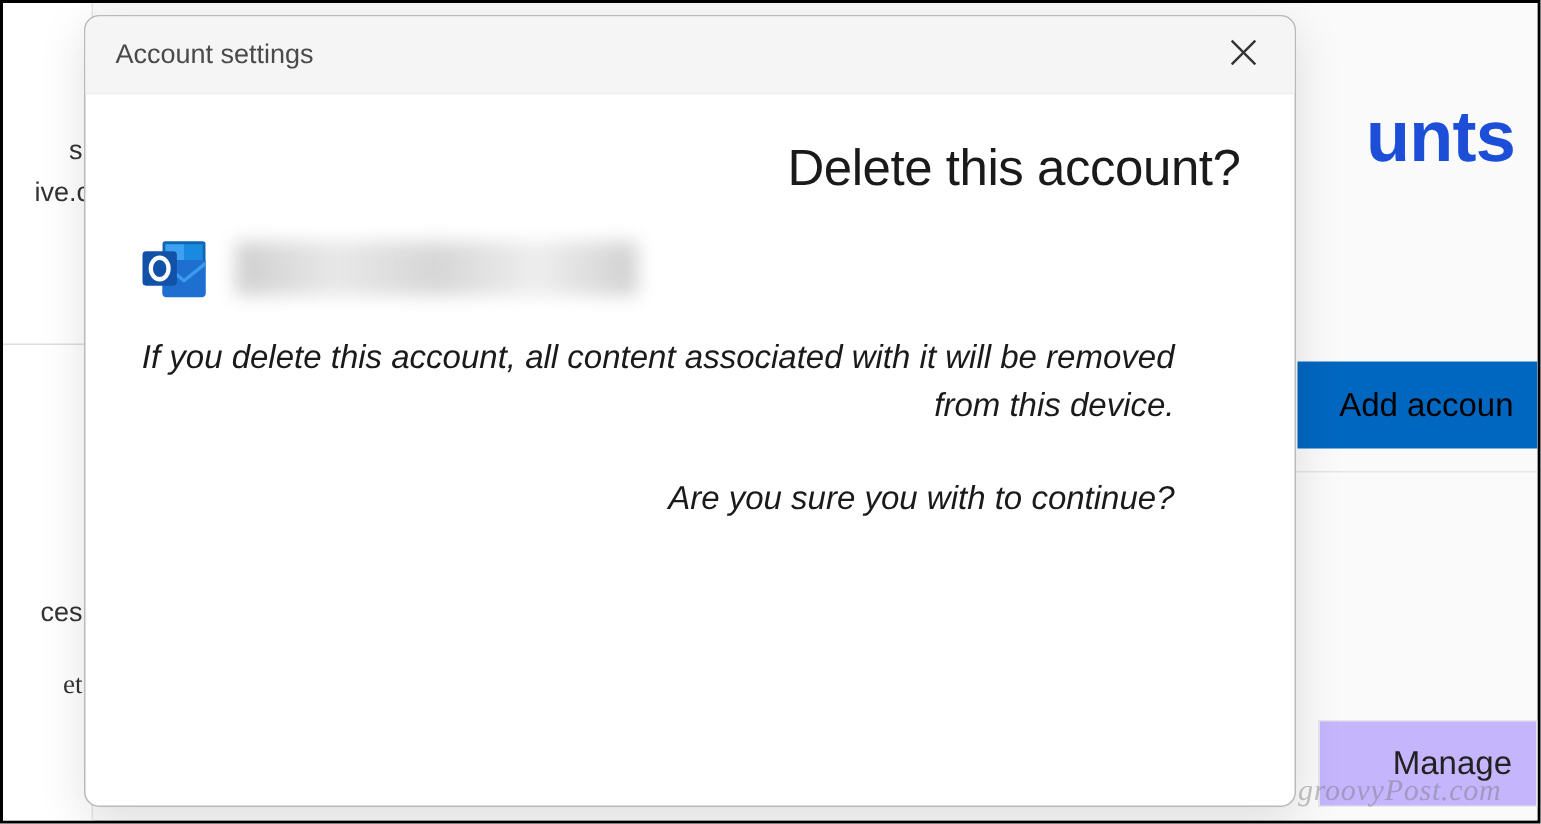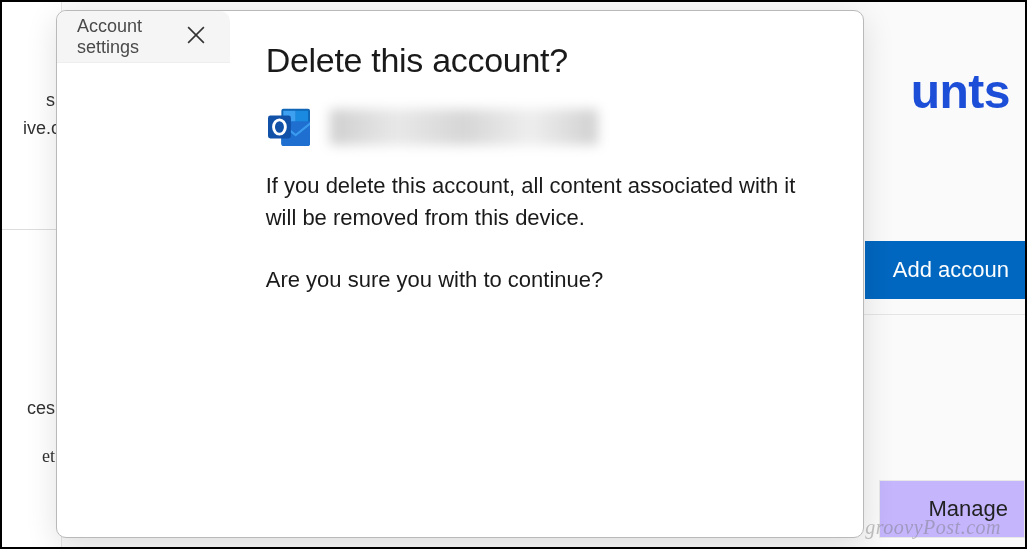--- a/index.html
+++ b/index.html
@@ -52,21 +52,21 @@
       font-size: 48px;
       font-weight: 600;
       color: #1d4ed8;
       letter-spacing: -0.5px;
     }
     .bg-add-button {
       position: absolute;
       right: 0;
       top: 239px;
       background: #0067c0;
-      color: #ffffff;
+      color: #000000;
       font-size: 22px;
       padding: 16px 16px 16px 28px;
       border: none;
       cursor: pointer;
       font-family: inherit;
     }
     .bg-manage-button {
       position: absolute;
       right: 0;
       top: 478px;
@@ -90,21 +90,21 @@
       position: absolute;
       left: 54px;
       top: 8px;
       width: 808px;
       height: 528px;
       background: #fff;
       border: 1px solid #b9b9b9;
       border-radius: 10px;
       box-shadow: 0 8px 32px rgba(0,0,0,0.12);
       display: flex;
-      flex-direction: row;
+      flex-direction: column;
     }
     .modal-titlebar {
       height: 52px;
       background: #f5f5f5;
       border-radius: 10px 10px 0 0;
       display: flex;
       align-items: center;
       padding: 0 16px 0 20px;
       border-bottom: 1px solid #eee;
     }
@@ -119,20 +119,21 @@
       display: flex;
       align-items: center;
       justify-content: center;
       cursor: pointer;
       border: none;
       background: transparent;
     }
     .modal-close svg { width: 18px; height: 18px; }
     .modal-body {
       padding: 30px 36px 0 36px;
+      text-align: right;
     }
     .modal-heading {
       font-size: 34px;
       font-weight: 400;
       color: #1a1a1a;
       margin-bottom: 26px;
       letter-spacing: -0.3px;
     }
     .account-row {
       display: flex;
@@ -152,20 +153,21 @@
       filter: blur(6px);
       background: linear-gradient(90deg,#cfcfcf,#e8e8e8,#d6d6d6,#eee,#d0d0d0);
       border-radius: 2px;
     }
     .modal-text {
       font-size: 22px;
       color: #1a1a1a;
       line-height: 1.45;
       margin-bottom: 30px;
       max-width: 690px;
+      font-style: italic;
     }
     .watermark {
       position: absolute;
       right: 24px;
       bottom: 8px;
       font-family: Georgia, serif;
       font-style: italic;
       font-size: 20px;
       color: rgba(120,120,120,0.45);
       pointer-events: none;

